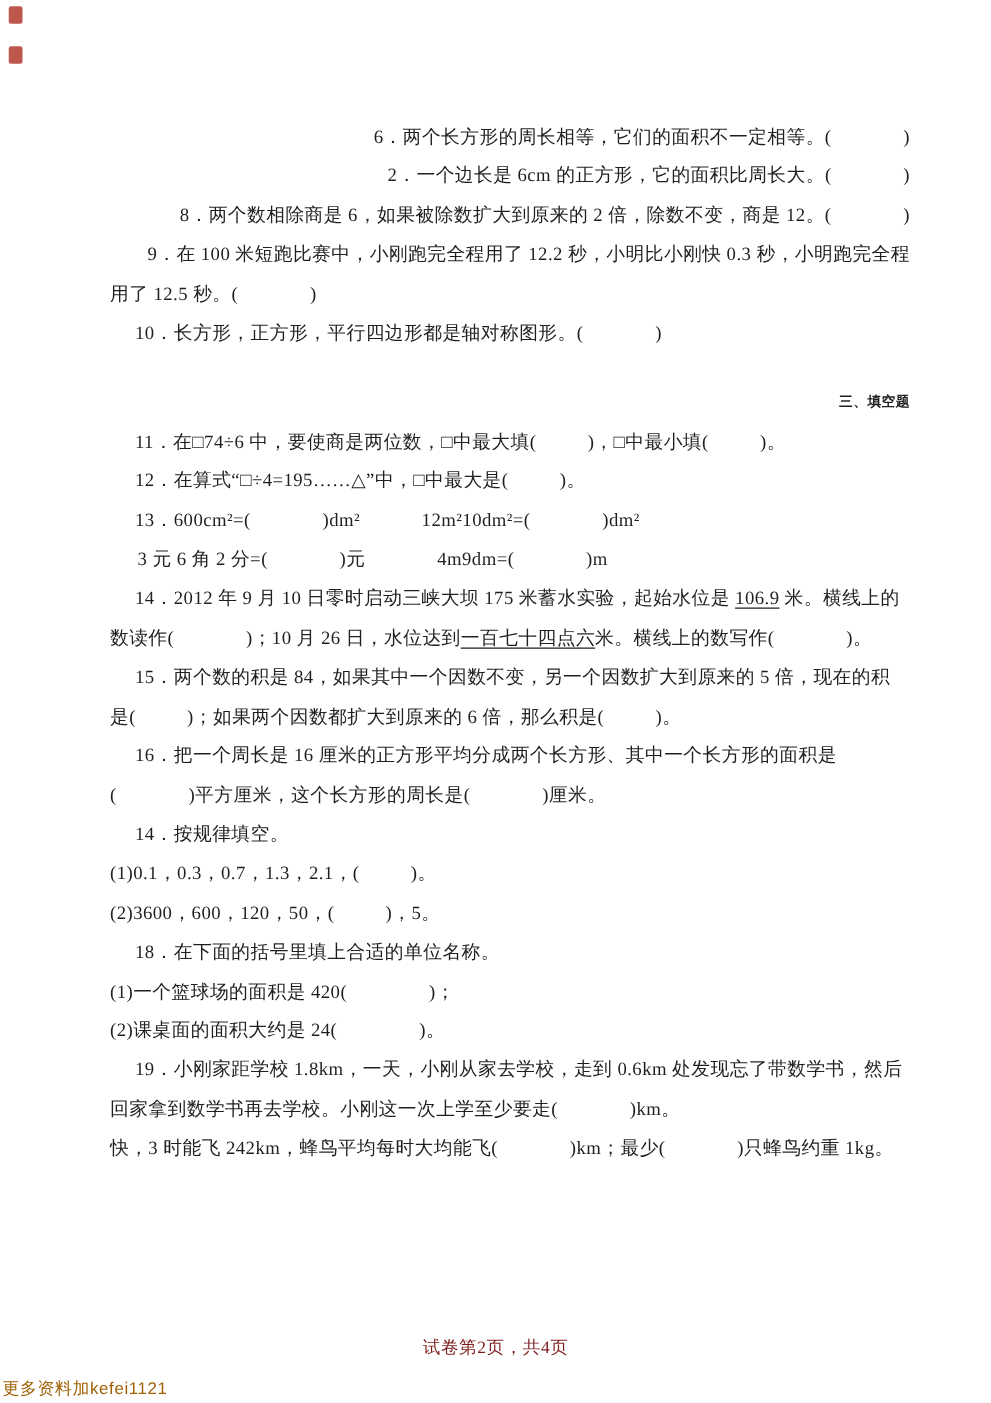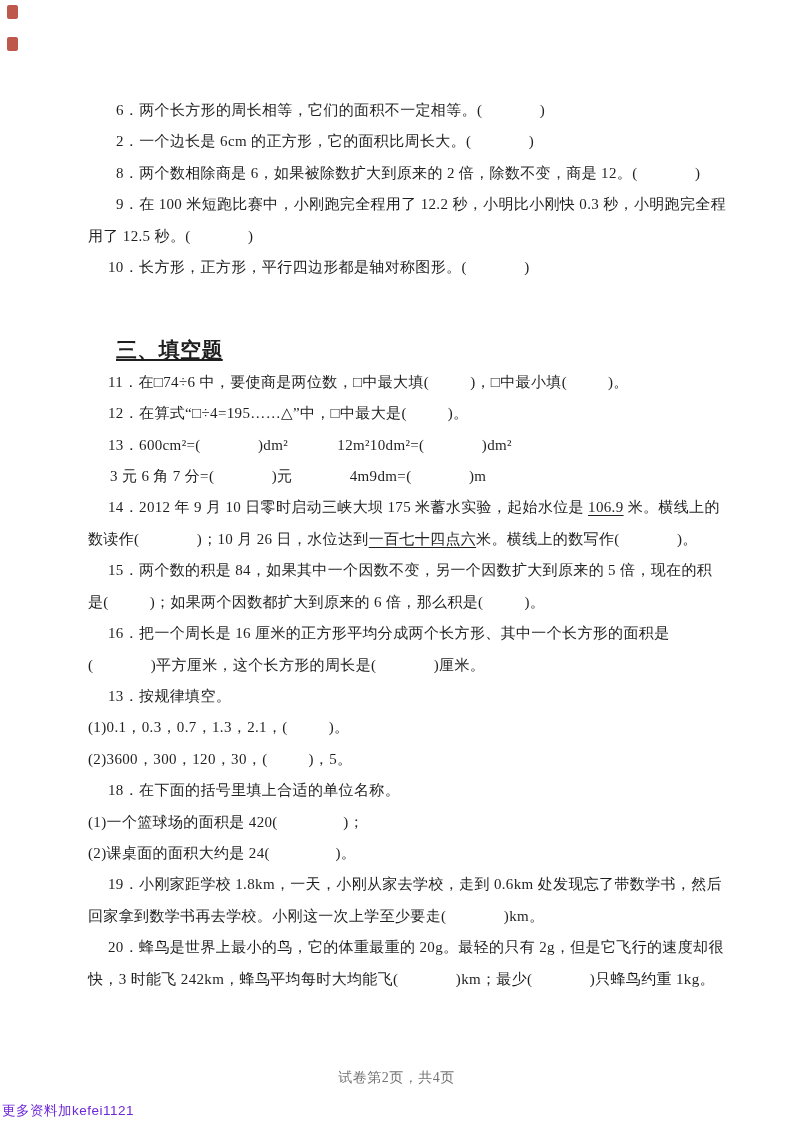--- a/index.html
+++ b/index.html
@@ -15,34 +15,34 @@
     position:absolute;
     left:88px;top:95px;
     width:640px;
   }
   .ln{
     font-size:15px;
     line-height:31.4px;
     white-space:pre;
     letter-spacing:0.35px;
   }
-  .n1{padding-left:28px;}   
+  .n1{padding-left:28px;text-align:right;}   
   .n2{padding-left:20px;}   
   .n3{padding-left:22px;}   
-  .header{font-weight:bold;margin-top:52px;font-size:21px;text-decoration:underline;}
+  .header{font-weight:bold;margin-top:24px;font-size:11px;}
   .u{text-decoration:underline;text-underline-offset:3px;}
   .footer{
     position:absolute;left:0;top:1069px;width:100%;
-    text-align:center;font-size:14px;color:#737373;
+    text-align:center;font-size:14px;color:#7f1d1d;
     letter-spacing:0.5px;
   }
   .watermark{
     position:absolute;left:2px;top:1102px;
     font-family:"Liberation Sans","DejaVu Sans",sans-serif;
-    font-size:13.5px;color:#6d28d9;letter-spacing:0.5px;
+    font-size:13.5px;color:#a16207;letter-spacing:0.5px;
   }
   .stamp{
     position:absolute;left:7px;width:11px;height:14px;
     background:#b43b2d;border-radius:2px;opacity:0.85;
   }
   .stamp.s1{top:5px;}
   .stamp.s2{top:37px;}
 </style>
 </head>
 <body>
@@ -58,37 +58,36 @@
     <div class="ln n1">8．两个数相除商是 6，如果被除数扩大到原来的 2 倍，除数不变，商是 12。(              )</div>
     <div class="ln n1">9．在 100 米短跑比赛中，小刚跑完全程用了 12.2 秒，小明比小刚快 0.3 秒，小明跑完全程</div>
     <div class="ln">用了 12.5 秒。(              )</div>
     <div class="ln n2">10．长方形，正方形，平行四边形都是轴对称图形。(              )</div>
 
     <div class="ln n1 header">三、填空题</div>
 
     <div class="ln n2">11．在□74÷6 中，要使商是两位数，□中最大填(          )，□中最小填(          )。</div>
     <div class="ln n2">12．在算式“□÷4=195……△”中，□中最大是(          )。</div>
     <div class="ln n2">13．600cm²=(              )dm²            12m²10dm²=(              )dm²</div>
-    <div class="ln n3">3 元 6 角 7 分=(              )元              4m9dm=(              )m</div>
+    <div class="ln n3">3 元 6 角 2 分=(              )元              4m9dm=(              )m</div>
 
     <div class="ln n2"><span>14．2012 年 9 月 10 日零时启动三峡大坝 175 米蓄水实验，起始水位是 </span><span class="u">106.9</span><span> 米。横线上的</span></div>
     <div class="ln"><span>数读作(              )；10 月 26 日，水位达到</span><span class="u">一百七十四点六</span><span>米。横线上的数写作(              )。</span></div>
 
     <div class="ln n2">15．两个数的积是 84，如果其中一个因数不变，另一个因数扩大到原来的 5 倍，现在的积</div>
     <div class="ln">是(          )；如果两个因数都扩大到原来的 6 倍，那么积是(          )。</div>
     <div class="ln n2">16．把一个周长是 16 厘米的正方形平均分成两个长方形、其中一个长方形的面积是</div>
     <div class="ln">(              )平方厘米，这个长方形的周长是(              )厘米。</div>
-    <div class="ln n2">13．按规律填空。</div>
+    <div class="ln n2">14．按规律填空。</div>
     <div class="ln">(1)0.1，0.3，0.7，1.3，2.1，(          )。</div>
-    <div class="ln">(2)3600，300，120，30，(          )，5。</div>
+    <div class="ln">(2)3600，600，120，50，(          )，5。</div>
     <div class="ln n2">18．在下面的括号里填上合适的单位名称。</div>
     <div class="ln">(1)一个篮球场的面积是 420(                )；</div>
     <div class="ln">(2)课桌面的面积大约是 24(                )。</div>
     <div class="ln n2">19．小刚家距学校 1.8km，一天，小刚从家去学校，走到 0.6km 处发现忘了带数学书，然后</div>
     <div class="ln">回家拿到数学书再去学校。小刚这一次上学至少要走(              )km。</div>
-    <div class="ln n2">20．蜂鸟是世界上最小的鸟，它的体重最重的 20g。最轻的只有 2g，但是它飞行的速度却很</div>
     <div class="ln">快，3 时能飞 242km，蜂鸟平均每时大均能飞(              )km；最少(              )只蜂鸟约重 1kg。</div>
   </main>
 
   <div class="footer">试卷第2页，共4页</div>
   <div class="watermark">更多资料加kefei1121</div>
 
 </div>
 
 </body></html>

